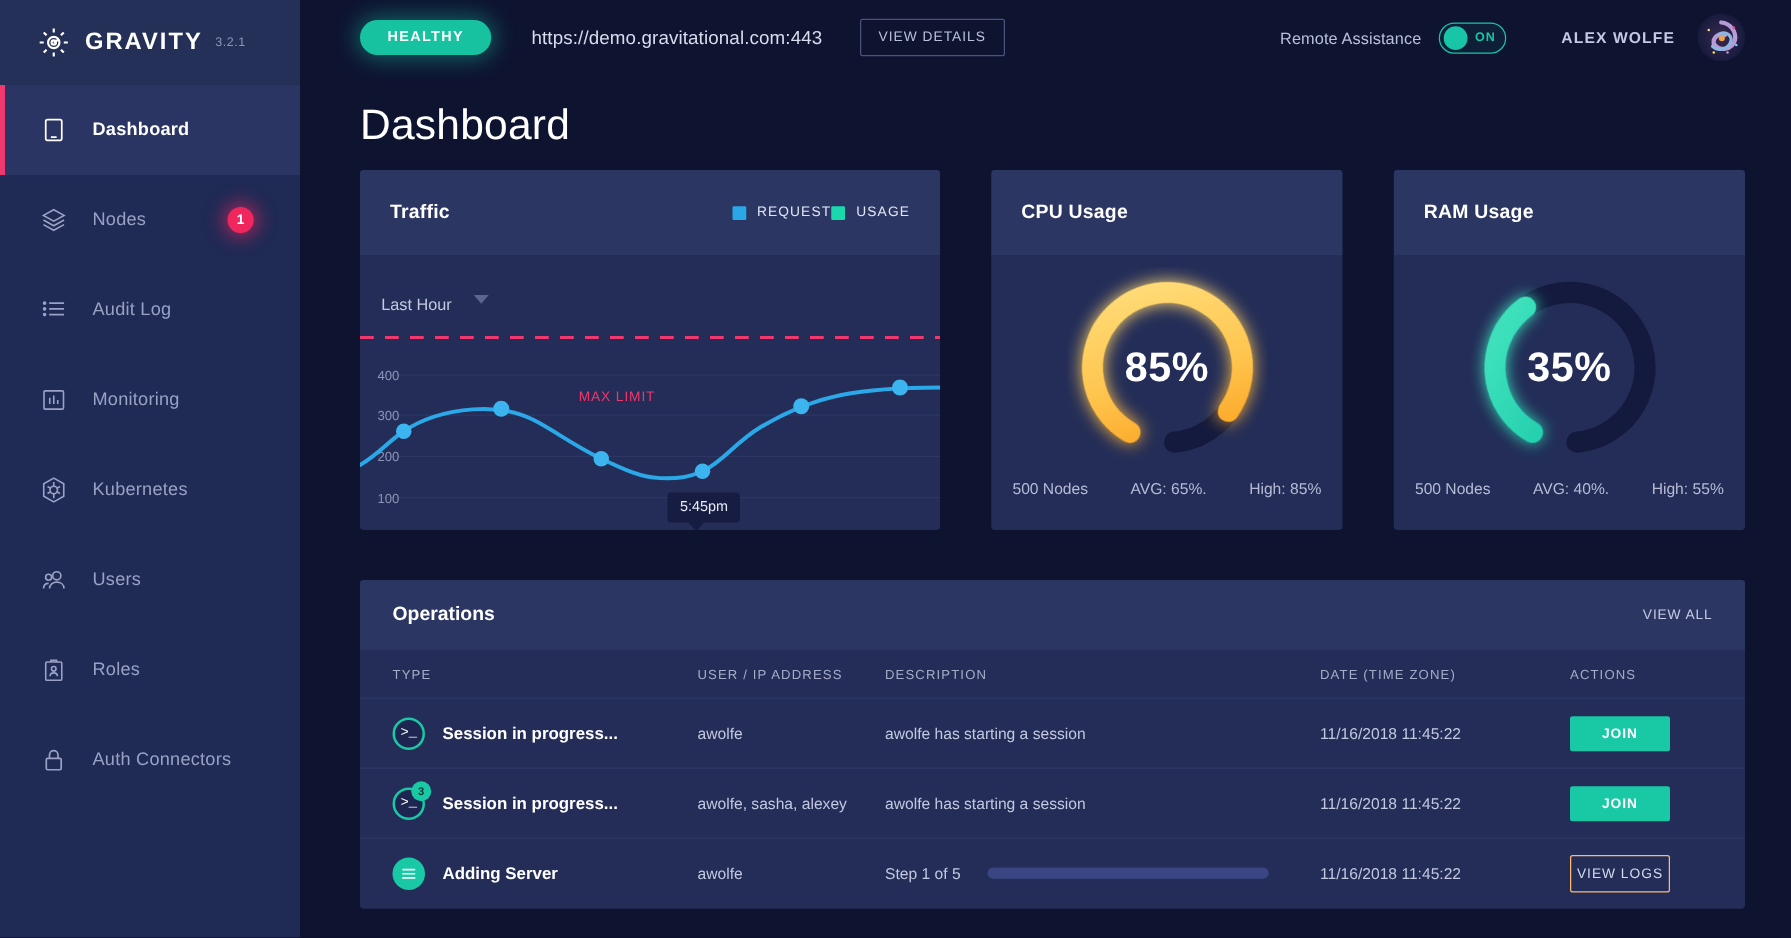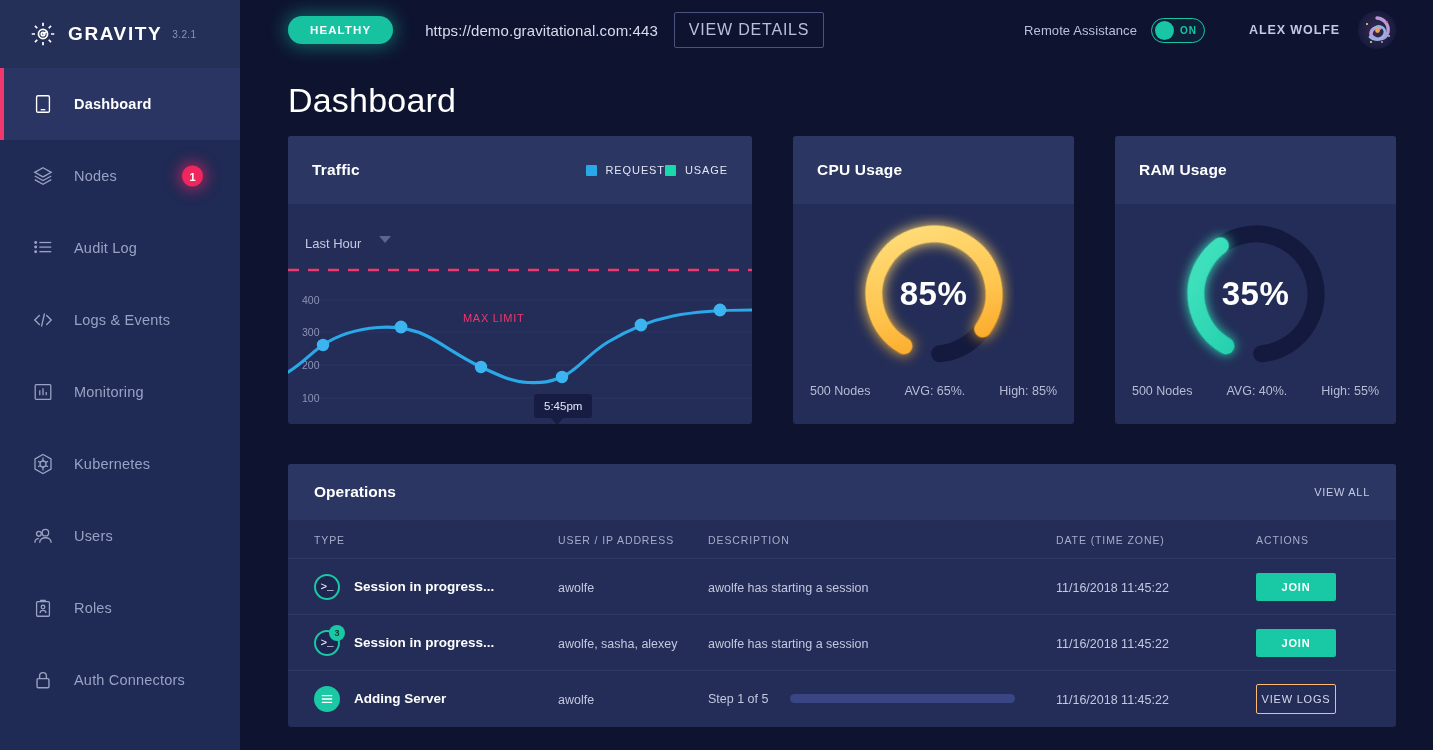--- a/index.html
+++ b/index.html
@@ -62,22 +62,22 @@
     height: 60px; display: flex; align-items: center;
     padding: 0 41px 0 48px;
   }
   .status-pill {
     background: #17c2a0; color: #ffffff; font-size: 11.5px; font-weight: bold;
     letter-spacing: 1.1px; padding: 8px 22px; border-radius: 20px;
     box-shadow: 0 0 18px 3px rgba(23,194,160,.45);
   }
   .cluster-url { color: #d8dcec; font-size: 15px; margin-left: 32px; letter-spacing: .1px; }
   .btn-outline-sm {
-    margin-left: 16px; border: 1px solid #4a5280; color: #b9c0da;
-    font-size: 16px; letter-spacing: .8px; background: transparent;
+    margin-left: 30px; border: 1px solid #4a5280; color: #b9c0da;
+    font-size: 11px; letter-spacing: .8px; background: transparent;
     padding: 8px 14px; border-radius: 2px; cursor: pointer;
     font-family: "Liberation Sans", sans-serif;
   }
   .topbar-right { margin-left: auto; display: flex; align-items: center; }
   .ra-label { color: #b9c0da; font-size: 13px; letter-spacing: .1px; }
   .toggle {
     margin-left: 14px; width: 54px; height: 25px; border-radius: 14px;
     border: 1px solid #18c6a6; display: flex; align-items: center;
     position: relative; cursor: pointer; background: rgba(23,194,160,.07);
   }
@@ -268,30 +268,20 @@
               <line x1="8" y1="11" x2="21" y2="11"></line>
             <line x1="8" y1="16" x2="21" y2="16"></line>
             <circle cx="4" cy="6" r=".9" fill="#9aa2c4"></circle>
               <circle cx="4" cy="11" r=".9" fill="#9aa2c4"></circle>
             <circle cx="4" cy="16" r=".9" fill="#9aa2c4"></circle>
           </svg>
         </span>
         <span class="lbl">Audit Log</span>
       </div>
 
-      <div class="nav-item">
-        <span class="ico">
-          <svg viewBox="0 0 24 24" width="22" height="22" fill="none" stroke="#9aa2c4" stroke-width="1.5" stroke-linecap="round">
-            <polyline points="8,7 3,12 8,17"></polyline>
-              <polyline points="16,7 21,12 16,17"></polyline>
-            <line x1="13.5" y1="5.5" x2="10.5" y2="18.5"></line>
-          </svg>
-        </span>
-        <span class="lbl">Logs &amp; Events</span>
-      </div>
 
       <div class="nav-item">
         <span class="ico">
           <svg viewBox="0 0 24 24" width="22" height="22" fill="none" stroke="#9aa2c4" stroke-width="1.4">
             <rect x="3.5" y="4" width="17" height="16" rx="1"></rect>
             <line x1="8.5" y1="15.5" x2="8.5" y2="10"></line>
             <line x1="12" y1="15.5" x2="12" y2="8"></line>
             <line x1="15.5" y1="15.5" x2="15.5" y2="12"></line>
           </svg>
         </span>

